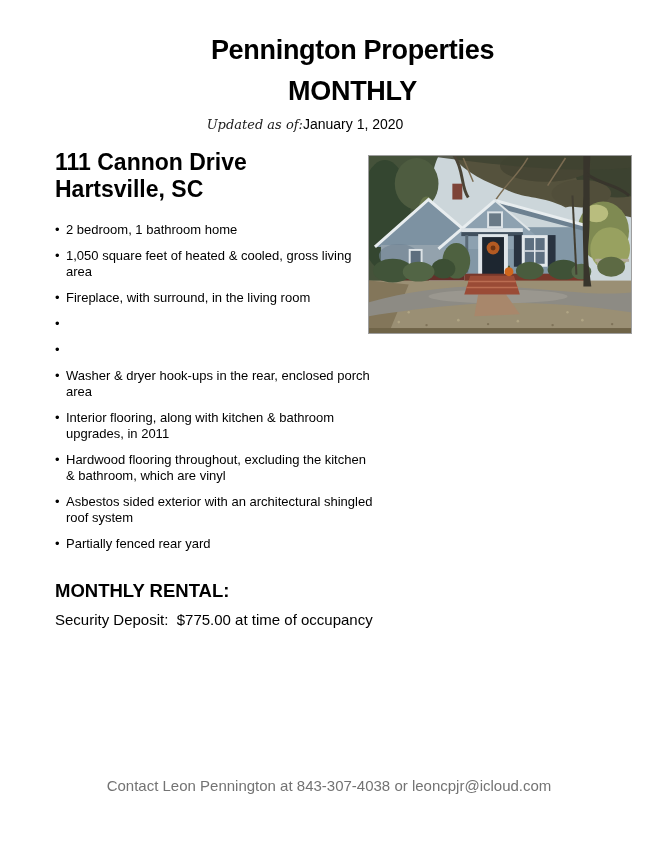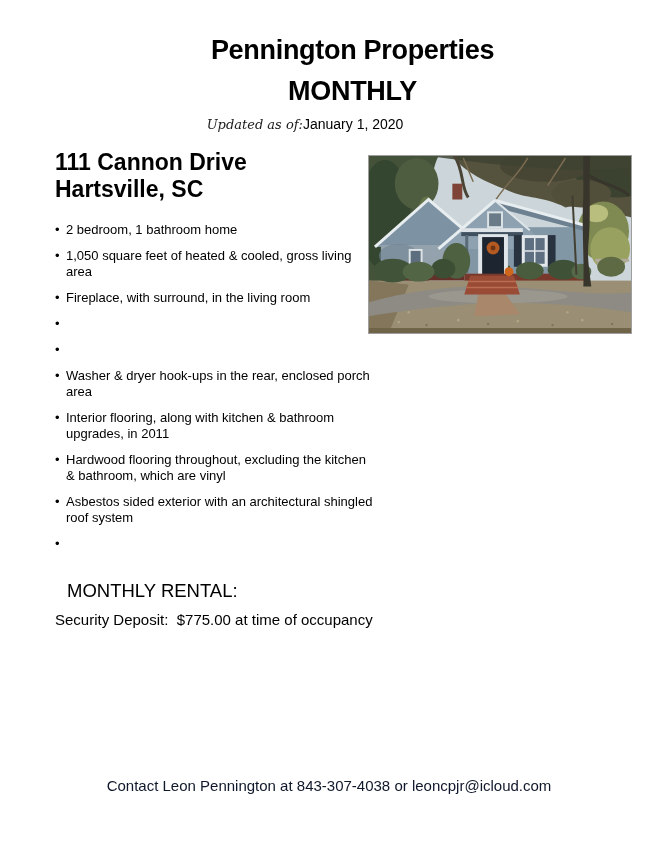--- a/index.html
+++ b/index.html
@@ -39,27 +39,27 @@
 
   
   .photo {
     position:absolute; left:368px; top:155px; width:264px; height:179px;
     margin:0; border:1px solid #9e9e9e; box-sizing:border-box; background:#ccd6da;
   }
   .photo svg { display:block; width:100%; height:100%; }
 
   
   .rental { position:absolute; left:55px; top:580px; }
-  .rental-heading { margin:0 0 9px 12px; font-size:18.5px; font-weight:400; line-height:21px; }
+  .rental-heading { margin:0 0 9px 0; font-size:18.5px; font-weight:700; line-height:21px; }
   .rental-line { font-size:15px; line-height:19px; margin-bottom:9px; white-space:pre-wrap; }
 
   
   .contact {
     position:absolute; left:0; top:777px; width:100%;
-    text-align:center; font-size:15px; color:#0f172a;
+    text-align:center; font-size:15px; color:#737373;
   }
 </style>
 </head>
 <body>
 
 <div class="page">
 
   <header class="flyer-header">
     <h1 class="title-line">Pennington Properties</h1>
     <h1 class="title-line">MONTHLY</h1>
@@ -103,20 +103,21 @@
       <li>
         <span class="marker">•</span>
         <span>Hardwood flooring throughout, excluding the kitchen &amp; bathroom, which are vinyl</span>
       </li>
       <li>
         <span class="marker">•</span>
         <span>Asbestos sided exterior with an architectural shingled roof system</span>
       </li>
       <li>
         <span class="marker">•</span>
+        <span>Partially fenced rear yard</span>
       </li>
     </ul>
 
   <figure class="photo">
     <svg viewBox="0 0 264 179" preserveAspectRatio="none">
 
       <rect x="0" y="0" width="264" height="179" fill="#ccd6da"></rect>
 
       <path d="M84,0 L264,0 L264,62 C232,56 214,48 198,52 C174,40 158,44 138,34 C118,26 98,18 84,0 Z" fill="#55523d"></path>
       <ellipse cx="250" cy="18" rx="42" ry="24" fill="#3c4230"></ellipse>

